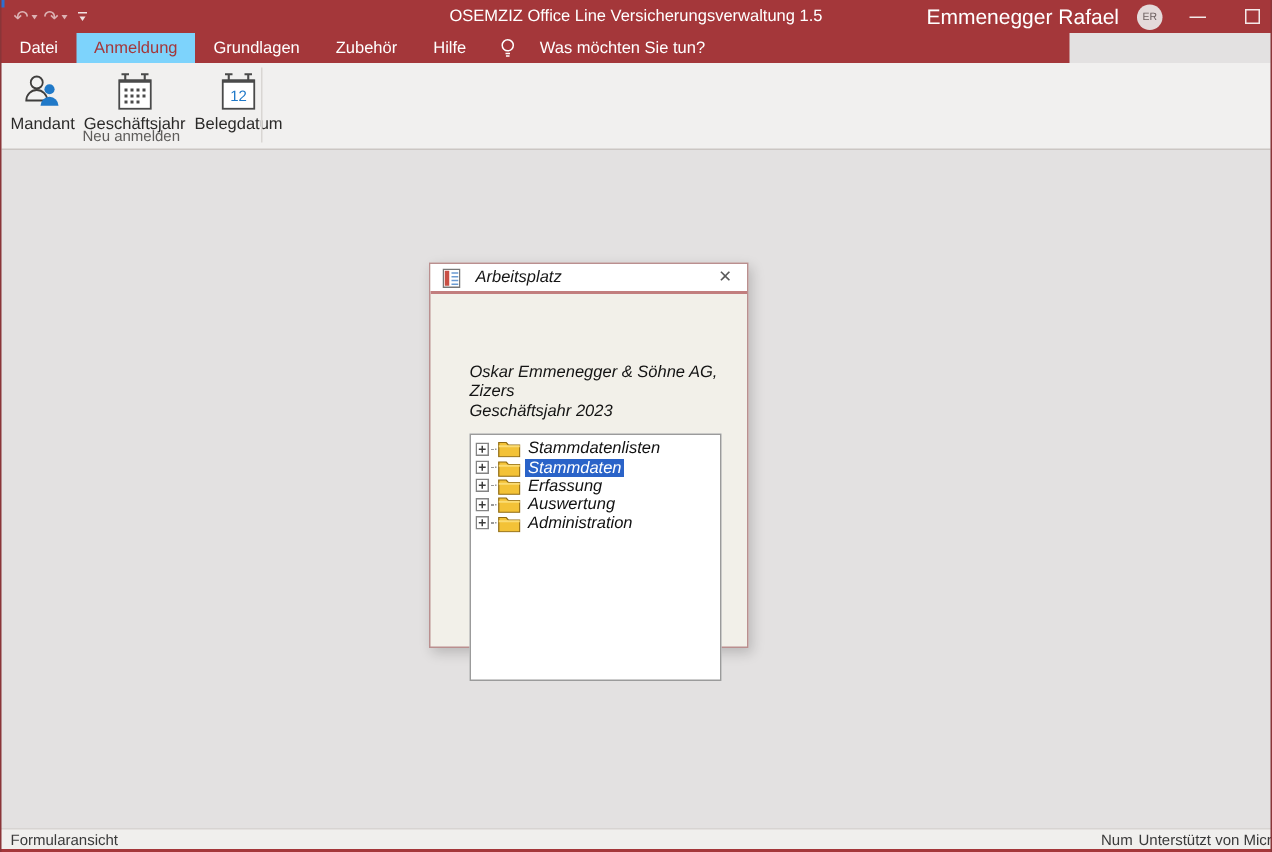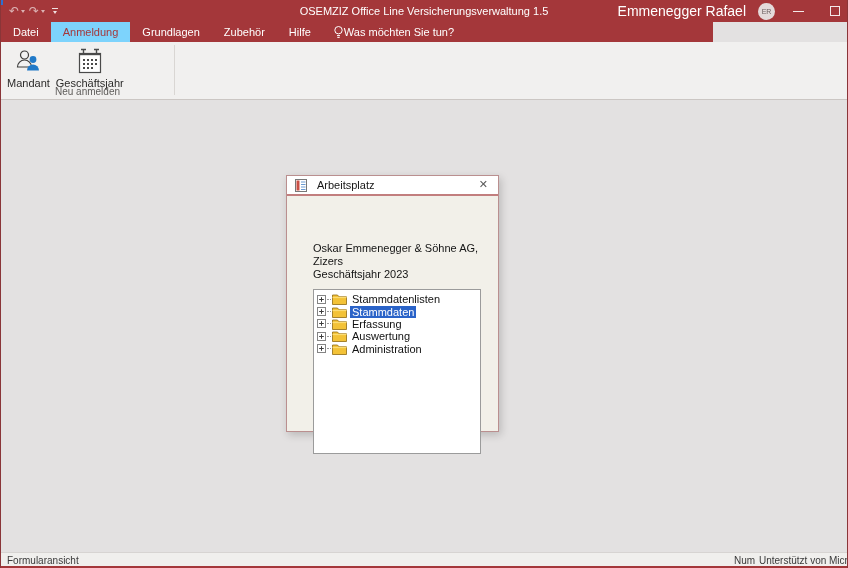--- a/index.html
+++ b/index.html
@@ -41,21 +41,21 @@
   .btn-min { width:11px; height:1px; background:#f4e9e9; margin:0 6px; }
   .btn-max { width:10px; height:10px; border:1px solid #f4e9e9; margin-left:8px; margin-right:2px; }
   
   .tabrow {
     position:absolute; left:0; top:22px; width:713px; height:20px;
     background:var(--accent, #a4373a); display:flex; align-items:stretch; z-index:9;
     padding-left:1px;
   }
   .ribbon-tab { color:#fff; padding:0 12px; line-height:20px; font-size:11px; cursor:default; white-space:nowrap; }
   .ribbon-tab.active { background:#7dd3fc; color:var(--accent, #a4373a); }
-  .tellme { display:flex; align-items:center; gap:0; color:#fff; padding:0 10px; }
+  .tellme { display:flex; align-items:center; gap:16px; color:#fff; padding:0 10px; }
   
   .ribbon {
     position:absolute; left:1px; top:42px; width:846px; height:58px;
     background:var(--ribbon-bg, #f1f0ef); border-bottom:1px solid #cbc6c3; z-index:8;
   }
   .ribbon-group { position:absolute; left:0; top:0; width:173px; height:57px; }
   .group-sep { position:absolute; left:173px; top:3px; height:50px; width:1px; background:#d9d6d3; }
   .group-buttons { display:flex; align-items:flex-start; padding:2px 0 0 3px; }
   .big-button { display:flex; flex-direction:column; align-items:center; padding:2px 3px 0 3px; cursor:default; }
   .big-button .icon-area { height:30px; display:flex; align-items:center; justify-content:center; }
@@ -183,30 +183,43 @@
                 <rect x="18" y="15" width="2" height="2"></rect>
               <rect x="6" y="19" width="2" height="2"></rect>
                 <rect x="10" y="19" width="2" height="2"></rect>
                 <rect x="14" y="19" width="2" height="2"></rect>
             </g>
           </svg>
         </span>
         <span class="btn-label">Geschäftsjahr</span>
       </div>
 
+      <div class="big-button">
+        <span class="icon-area">
+          <svg width="26" height="27" viewBox="0 0 26 27">
+            <g stroke="#4a4a4a" stroke-width="1.4" fill="none">
+              <path d="M4 1.5 h5 M6.5 1.5 v4 M17 1.5 h5 M19.5 1.5 v4"></path>
+            </g>
+            <rect x="2.5" y="5.5" width="21" height="19" fill="#ffffff" stroke="#4a4a4a" stroke-width="1.2"></rect>
+            <path d="M2.5 6.2 h21" stroke="#4a4a4a" stroke-width="2"></path>
+            <text x="13" y="19.5" text-anchor="middle" font-family="Liberation Sans, sans-serif" font-size="10" fill="#2079c8">12</text>
+          </svg>
+        </span>
+        <span class="btn-label">Belegdatum</span>
+      </div>
 
     </div>
     <div class="group-label">Neu anmelden</div>
   </div>
   <div class="group-sep"></div>
 </div>
 
 <div class="content">
 
-  <div class="dialog" style="left:285px; top:75px;">
+  <div class="dialog" style="left:285px; top:75px;font-style:italic;">
     <div class="dlg-titlebar">
       <svg width="12" height="13" viewBox="0 0 12 13">
         <rect x="0.5" y="0.5" width="11" height="12" fill="#ffffff" stroke="#777777"></rect>
         <rect x="1.5" y="1.5" width="3" height="10" fill="#c94f44"></rect>
         <g stroke="#6b9bd2" stroke-width="1">
           <path d="M6 3 h4.5 M6 5.5 h4.5 M6 8 h4.5 M6 10.5 h4.5"></path>
         </g>
       </svg>
       <span class="dlg-title">Arbeitsplatz</span>
       <span class="dlg-close">✕</span>

